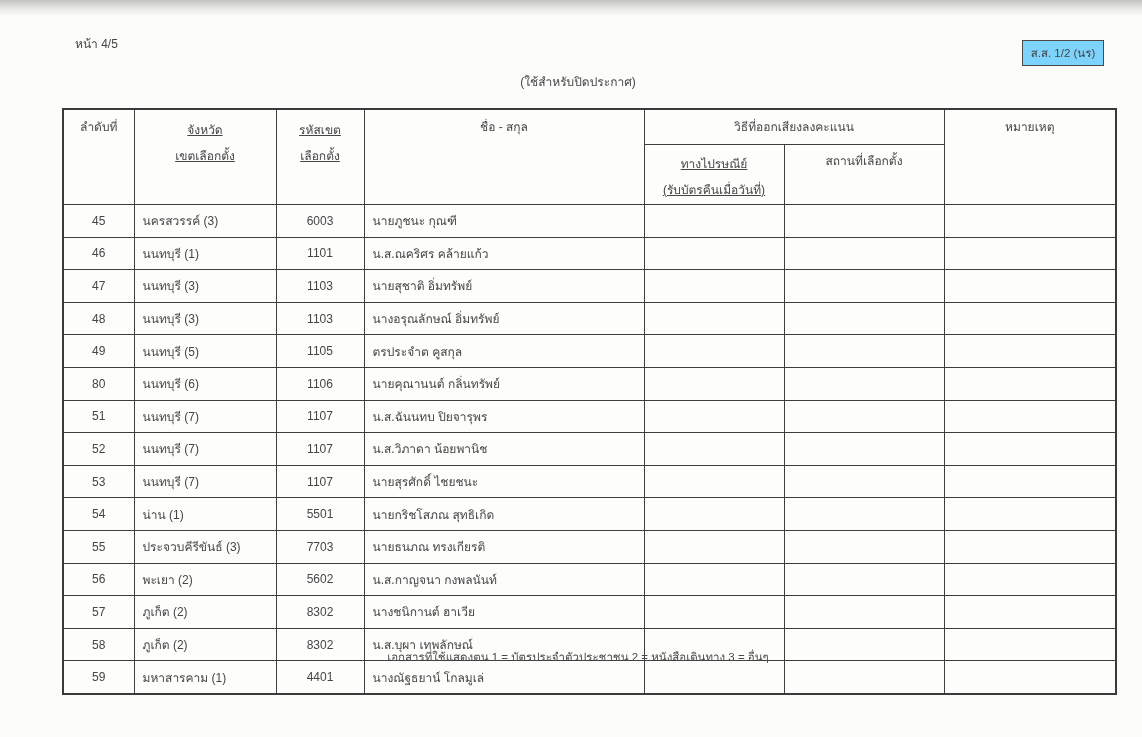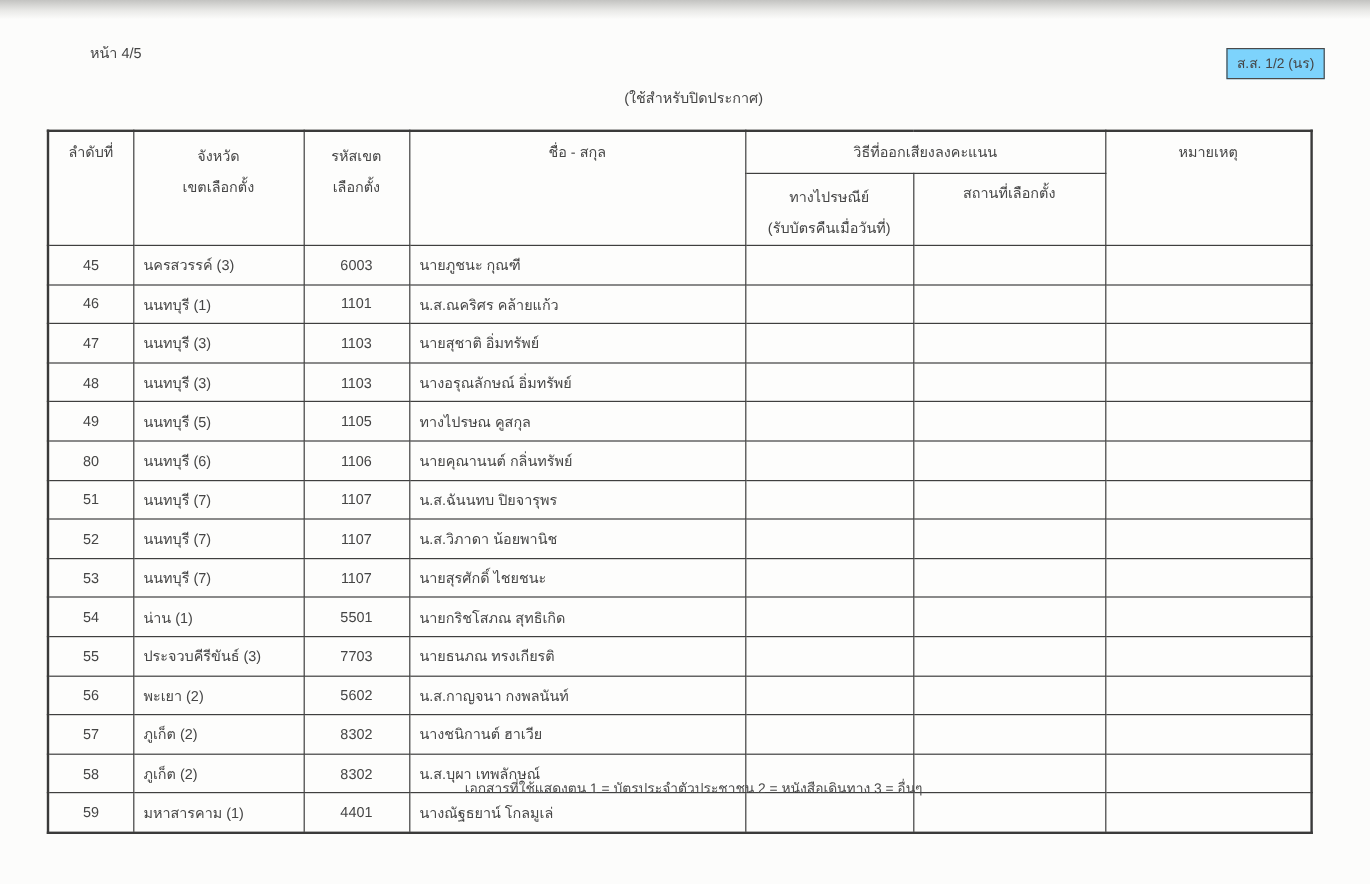--- a/index.html
+++ b/index.html
@@ -18,35 +18,35 @@
   }
   .form-code-box{
     position:absolute;left:1022px;top:40px;width:80px;height:24px;
     border:1.5px solid #4a4a4a;display:flex;align-items:center;justify-content:center;
     font-size:11.5px;background:#7dd3fc;
   }
   .doc-subtitle{
     position:absolute;left:0;top:72px;width:1156px;text-align:center;font-size:12px;
   }
   table.roster{
-    position:absolute;left:39px;top:108px;
+    position:absolute;left:62px;top:108px;
     border-collapse:collapse;table-layout:fixed;
     width:1053px;
     font-size:12px;color:#454545;padding-left:36px;
   }
   table.roster th,table.roster td{
     border:1px solid #3f3f3f;
     overflow:hidden;white-space:nowrap;
     font-weight:normal;
     background:#fdfdfc;
   }
   table.roster{border:2px solid #3a3a3a;}
   tr.hdr1 th{height:26px;vertical-align:top;padding-top:7px;text-align:center;}
   tr.hdr2 th{height:46px;vertical-align:top;padding-top:6px;text-align:center;}
-  th.two-line{line-height:26px;}
+  th.two-line{line-height:26px;text-decoration:underline;}
   th.span-top{vertical-align:middle;padding-top:0;}
   tr.hdr1 th{border-bottom-width:1.5px;}
   tbody td{height:29.6px;vertical-align:middle;}
   td.c{text-align:center;}
   td.l{text-align:left;padding-left:8px;}
   tbody tr td{border-top:1.5px solid #3f3f3f;}
   .footnote{
     position:absolute;left:0;top:648px;width:1156px;text-align:center;font-size:11.5px;color:#4a4a4a;
   }
 </style>
@@ -130,21 +130,21 @@
         <td class="c">1103</td>
         <td class="l">นางอรุณลักษณ์ อิ่มทรัพย์</td>
         <td class="c"></td>
         <td class="c"></td>
         <td class="c"></td>
       </tr>
       <tr>
         <td class="c">49</td>
         <td class="l">นนทบุรี (5)</td>
         <td class="c">1105</td>
-        <td class="l">ทางไปรษณ คูสกุล</td>
+        <td class="l">ตรประจำต คูสกุล</td>
         <td class="c"></td>
         <td class="c"></td>
         <td class="c"></td>
       </tr>
       <tr>
         <td class="c">80</td>
         <td class="l">นนทบุรี (6)</td>
         <td class="c">1106</td>
         <td class="l">นายคุณานนต์ กลิ่นทรัพย์</td>
         <td class="c"></td>

